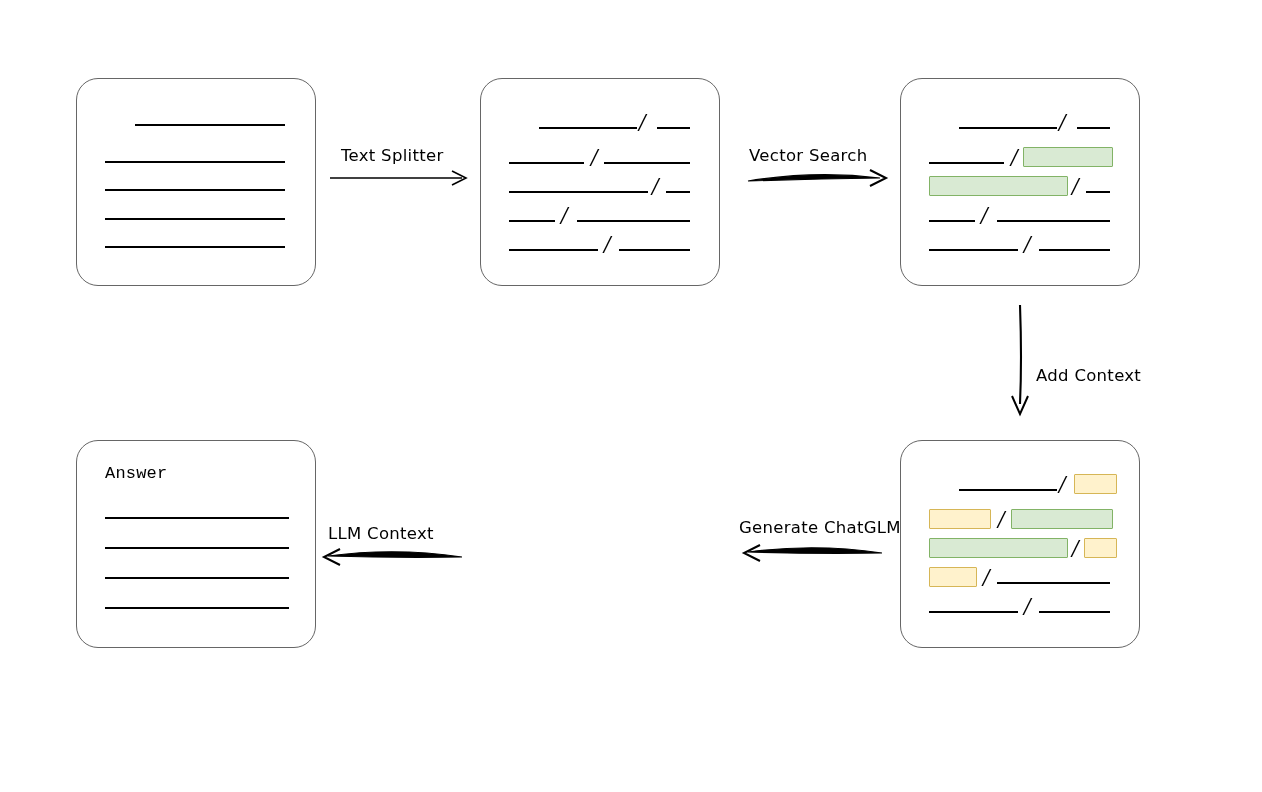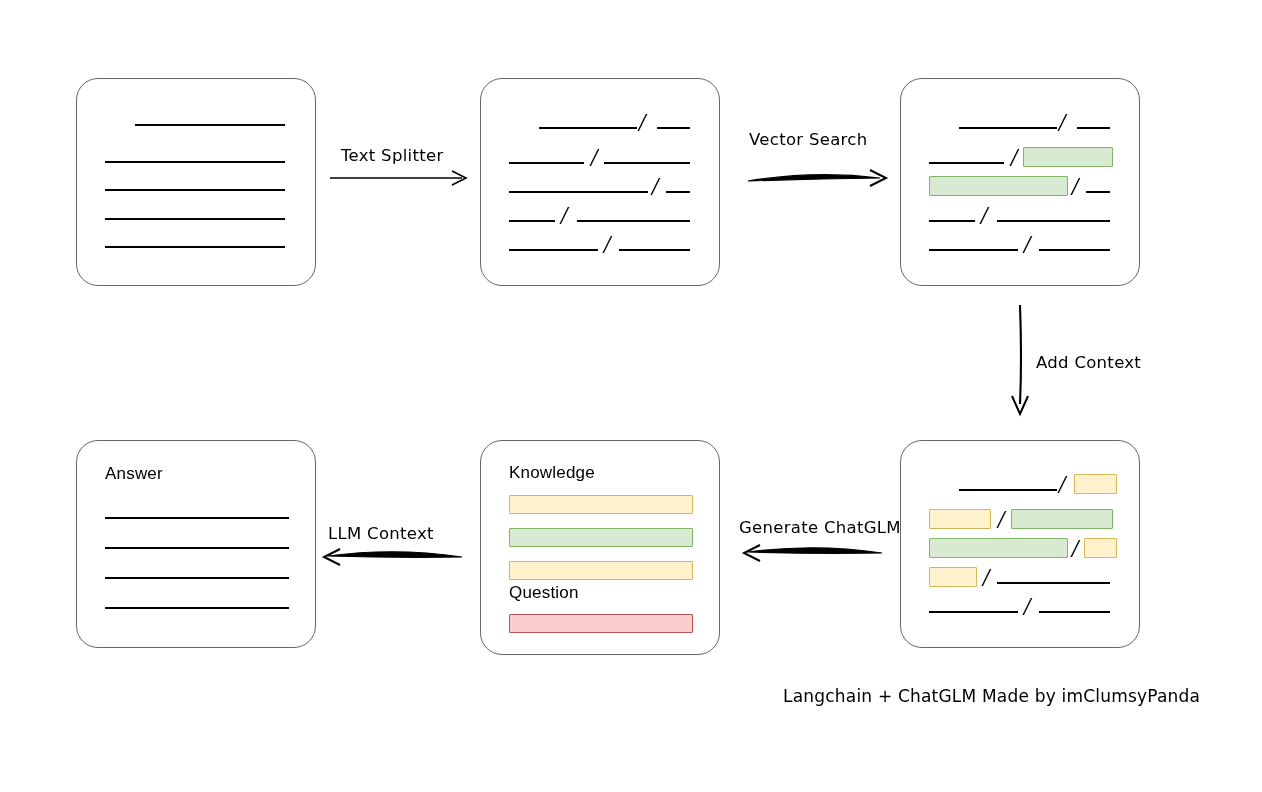--- a/index.html
+++ b/index.html
@@ -22,21 +22,21 @@
   }
   .box {
     position: absolute;
     border: 1.3px solid #666666;
     border-radius: 22px;
     background: #ffffff;
     box-sizing: border-box;
   }
   .doc-label {
     position: absolute;
-    font-family: Liberation Sans, sans-serif;
+    font-family: Liberation Mono, monospace;
     font-size: 17px;
     color: #000000;
     letter-spacing: 0.2px;
     white-space: nowrap;
   }
   .seg {
     position: absolute;
     box-sizing: border-box;
   }
   .seg.line {
@@ -108,22 +108,22 @@
       <path d="M760,545 L744,553 L760,561" stroke="#000" stroke-width="2" fill="none"></path>
     </g>
 
     <g>
       <path d="M462,557 Q395,547 328,556 Q395,558 462,557 Z" fill="#000" stroke="#000" stroke-width="1.1"></path>
       <path d="M340,549 L324,557 L340,565" stroke="#000" stroke-width="2" fill="none"></path>
     </g>
   </svg>
 
   <div class="edge-label" style="left:341px; top:146px;">Text Splitter</div>
-  <div class="edge-label" style="left:749px; top:130px;">Vector Search</div>
-  <div class="edge-label" style="left:1036px; top:353px;">Add Context</div>
+  <div class="edge-label" style="left:749px; top:146px;">Vector Search</div>
+  <div class="edge-label" style="left:1036px; top:366px;">Add Context</div>
   <div class="edge-label" style="left:739px; top:518px;">Generate ChatGLM</div>
   <div class="edge-label" style="left:328px; top:524px;">LLM Context</div>
 
   <div class="box" style="left:76px; top:78px; width:240px; height:208px;">
     <div class="seg line" style="left:58px;  top:45px;  width:150px;"></div>
     <div class="seg line" style="left:28px;  top:82px;  width:180px;"></div>
     <div class="seg line" style="left:28px;  top:110px; width:180px;"></div>
     <div class="seg line" style="left:28px;  top:139px; width:180px;"></div>
     <div class="seg line" style="left:28px;  top:167px; width:180px;"></div>
   </div>
@@ -190,32 +190,23 @@
 
     <div class="seg chip chip-yellow" style="left:28px;  top:126px; width:48px; height:20px;"></div>
     <div class="slash" style="left:82px;  top:136px;">/</div>
     <div class="seg line" style="left:96px;  top:141px; width:113px;"></div>
 
     <div class="seg line" style="left:28px;  top:170px; width:89px;"></div>
     <div class="slash" style="left:123px; top:165px;">/</div>
     <div class="seg line" style="left:138px; top:170px; width:71px;"></div>
   </div>
 
-  <div class="box" style="left:480px; top:440px; width:240px; height:215px;">
-    <div class="doc-label" style="left:28px; top:22px;">Knowledge</div>
-    <div class="seg chip chip-yellow" style="left:28px; top:54px; width:184px; height:19px;"></div>
-    <div class="seg chip chip-green" style="left:28px; top:87px; width:184px; height:19px;"></div>
-    <div class="seg chip chip-yellow" style="left:28px; top:120px; width:184px; height:19px;"></div>
-    <div class="doc-label" style="left:28px; top:142px;">Question</div>
-    <div class="seg chip chip-red" style="left:28px; top:173px; width:184px; height:19px;"></div>
-  </div>
 
   <div class="box" style="left:76px; top:440px; width:240px; height:208px;">
     <div class="doc-label" style="left:28px; top:23px;">Answer</div>
     <div class="seg line" style="left:28px; top:76px;  width:184px;"></div>
     <div class="seg line" style="left:28px; top:106px; width:184px;"></div>
     <div class="seg line" style="left:28px; top:136px; width:184px;"></div>
     <div class="seg line" style="left:28px; top:166px; width:184px;"></div>
   </div>
 
-  <div class="caption" style="left:783px; top:686px;">Langchain + ChatGLM Made by imClumsyPanda</div>
 
 </div>
 
 </body></html>

